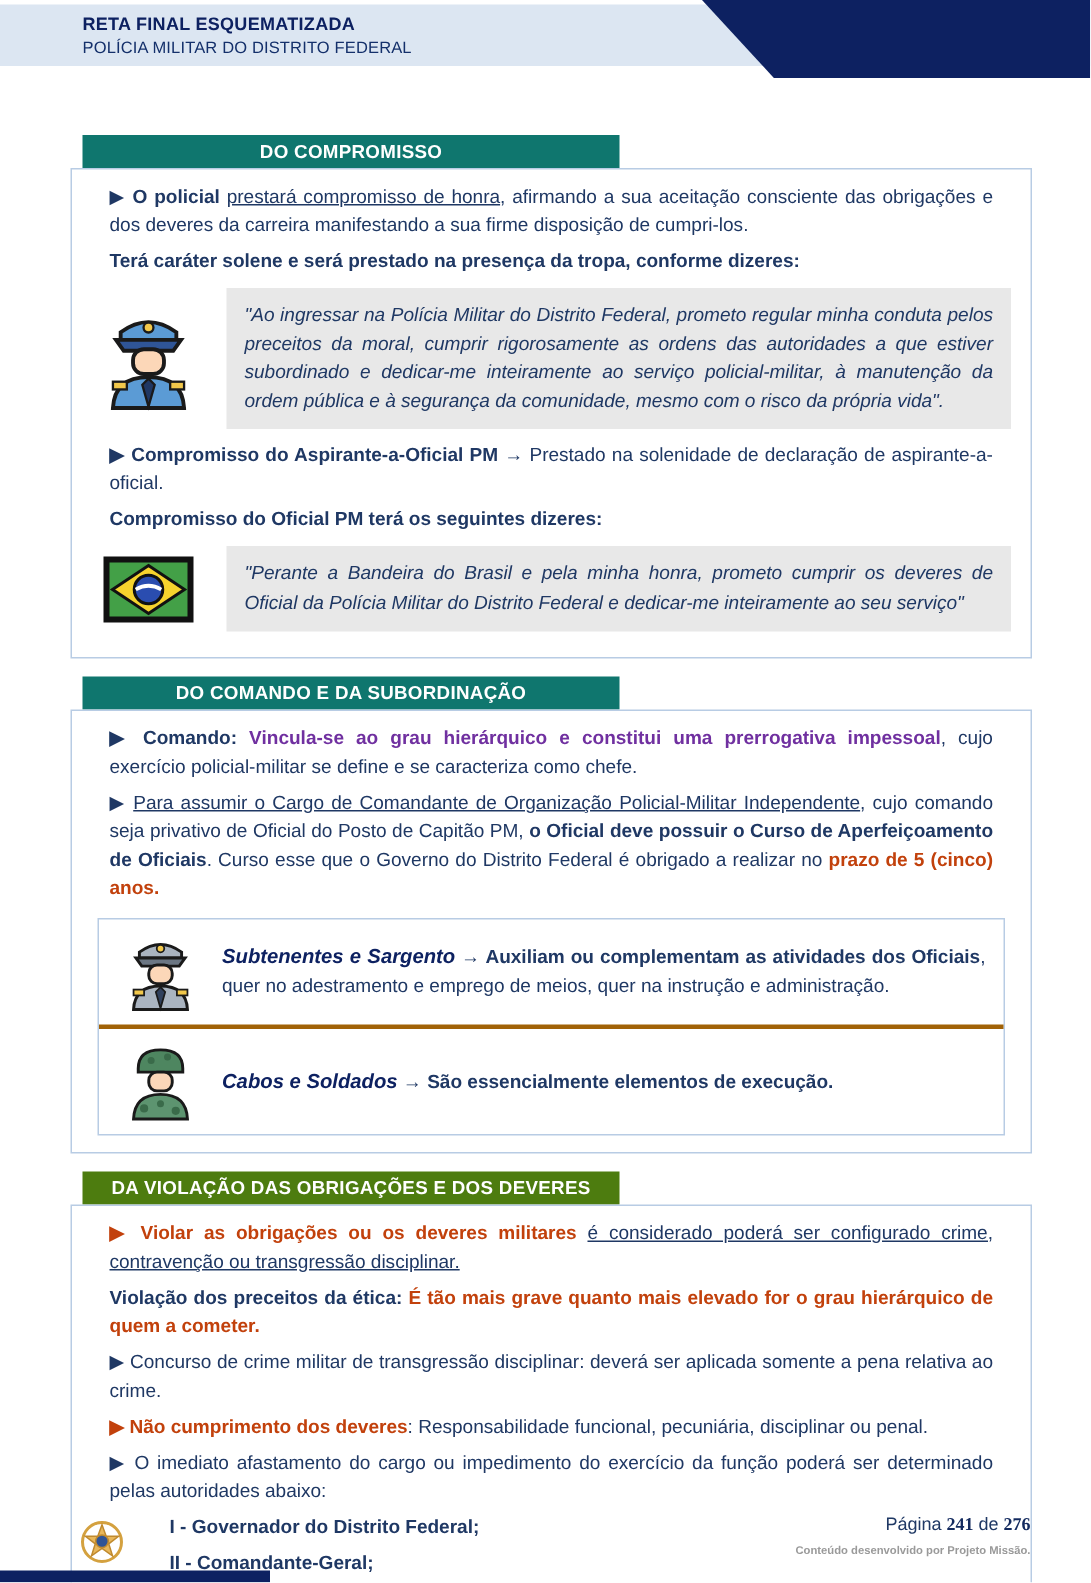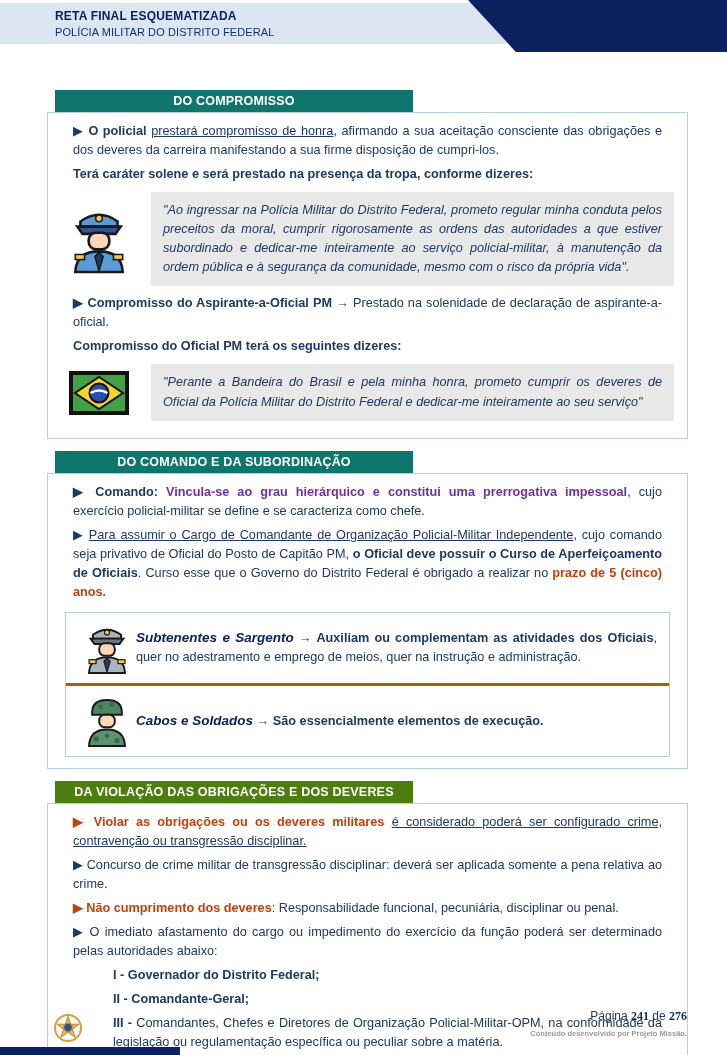--- a/index.html
+++ b/index.html
@@ -32,21 +32,21 @@
   .u { text-decoration:underline; }
   .redt { color:#c2410c; font-weight:bold; }
   .purplet { color:#7030a0; font-weight:bold; }
   .indent { padding-left:40px; }
   
   .quote-row { display:flex; align-items:center; gap:14px; margin:8px 0; }
   .quote-icon { flex:0 0 76px; display:flex; justify-content:center; align-items:center; }
   .quote-box { flex:1; background:#e8e8e8; padding:9px 12px; font-style:italic; text-align:justify; }
   
   .subtable { border:1px solid #b8cce4; margin:10px 4px 2px 4px; }
-  .subrow { display:flex; align-items:center; padding:6px 12px; }
+  .subrow { display:flex; align-items:center; gap:12px; padding:6px 12px; }
   .subrow + .subrow { border-top:3px solid #a16207; }
   .subrow-icon { flex:0 0 58px; display:flex; justify-content:center; }
   .subrow-text { flex:1; text-align:justify; }
   .subtitle { color:#0d2161; font-weight:bold; font-style:italic; font-size:13.5px; }
   
   .pfooter { position:absolute; left:0; right:0; bottom:0; height:48px; }
   .crest { position:absolute; left:53px; top:6px; }
   .pageline { position:absolute; right:40px; top:2px; font-size:12px; color:#1f3864; }
   .pageline .num { font-weight:bold; color:#132a5e;font-family:Liberation Serif, serif; }
   .credit { position:absolute; right:40px; top:22px; font-size:7.5px; font-weight:bold; color:#9a9a9a; }
@@ -152,20 +152,21 @@
         </div>
       </div>
     </div>
 
     <div class="sec-next">
       <div class="secbar redbg">
         <span>DA VIOLAÇÃO DAS OBRIGAÇÕES E DOS DEVERES</span>
       </div>
       <div class="secbox">
         <p class="para"><span class="redt">▶ Violar as obrigações ou os deveres militares </span><span class="u">é considerado poderá ser configurado crime, contravenção ou transgressão disciplinar.</span></p>
+        <p class="para"><span class="b">Violação dos preceitos da ética: </span><span class="redt">É tão mais grave quanto mais elevado for o grau hierárquico de quem a cometer.</span></p>
         <p class="para">▶ Concurso de crime militar de transgressão disciplinar: deverá ser aplicada somente a pena relativa ao crime.</p>
         <p class="para"><span class="redt">▶ Não cumprimento dos deveres</span><span>: Responsabilidade funcional, pecuniária, disciplinar ou penal.</span></p>
         <p class="para">▶ O imediato afastamento do cargo ou impedimento do exercício da função poderá ser determinado pelas autoridades abaixo:</p>
         <p class="para b indent">I - Governador do Distrito Federal;</p>
         <p class="para b indent">II - Comandante-Geral;</p>
         <p class="para indent"><span class="b">III - </span><span>Comandantes, Chefes e Diretores de Organização Policial-Militar-OPM, na conformidade da legislação ou regulamentação específica ou peculiar sobre a matéria.</span></p>
 
       </div>
     </div>
 

